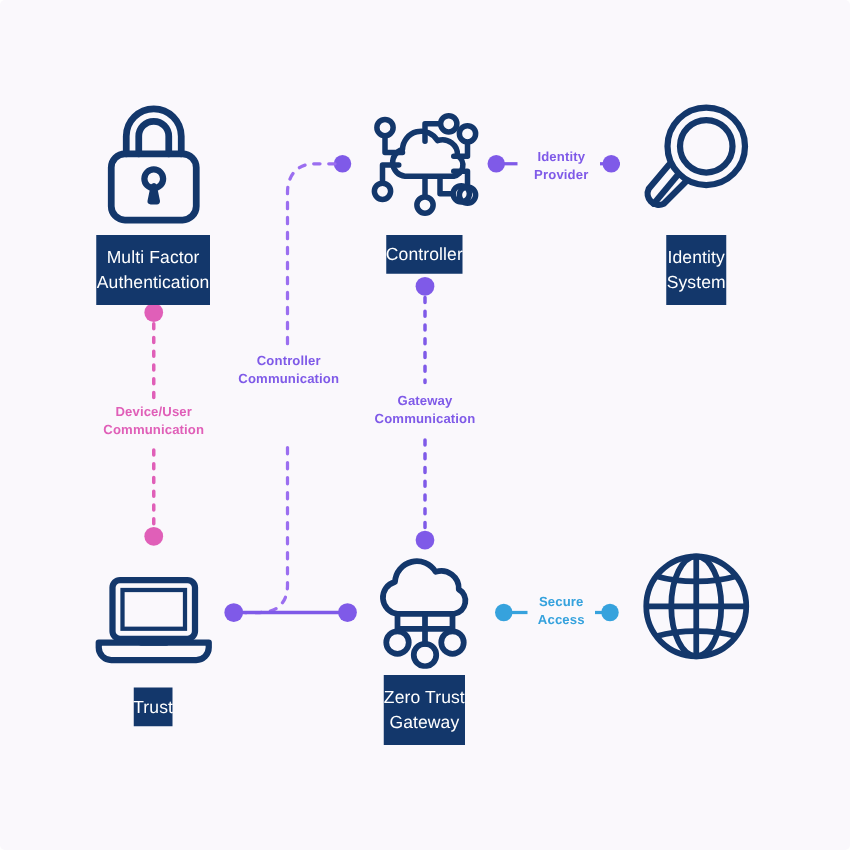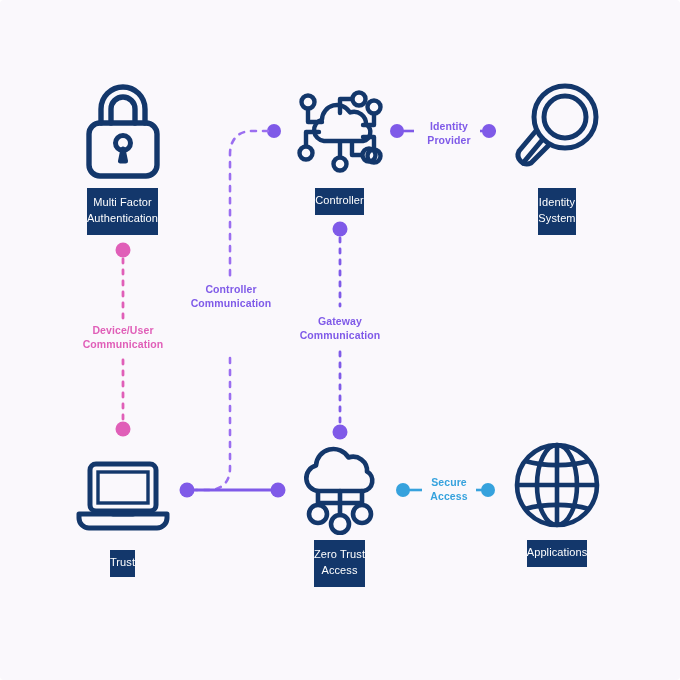--- a/index.html
+++ b/index.html
@@ -32,21 +32,21 @@
   }
   .icon-wrap {
     display: flex;
     align-items: center;
     justify-content: center;
   }
   .label-box {
     background: #13376b;
     color: #ffffff;
     text-align: center;
-    font-size: 11px;
+    font-size: 14px;
     line-height: 1.45;
     letter-spacing: .1px;
     padding: 5px 0 6px 0;
     box-sizing: border-box;
   }
   .label-box.two-line { padding: 7px 0 8px 0; }
 
   
   #node-mfa      { left: 48px;  top: 70px;  width: 149px; }
   #node-ctrl     { left: 266px; top: 70px;  width: 147px; }
@@ -208,32 +208,31 @@
           <path d="M31 56 a13 13 0 0 1 -2 -25.5 a17.5 17.5 0 0 1 32.5 -8 a14 14 0 0 1 18.5 14 a10.5 10.5 0 0 1 -3.5 19.5 z"></path>
           <path d="M53 56 V80"></path>
           <path d="M31 56 V68 H75 V56"></path>
           <circle cx="31" cy="79" r="9"></circle>
           <circle cx="53" cy="89" r="9"></circle>
           <circle cx="75" cy="79" r="9"></circle>
         </g>
       </svg>
     </div>
     <div class="label-box two-line" style="white-space:pre-line;">Zero Trust
-Access</div>
+Gateway</div>
   </div>
 
   <div class="node" id="node-apps">
     <div class="icon-wrap icon-slot-bot">
       <svg width="100" height="100" viewBox="0 0 100 100">
         <g fill="none" stroke="#13376b" stroke-width="4.6">
           <circle cx="50" cy="50" r="40"></circle>
           <line x1="50" y1="10" x2="50" y2="90"></line>
           <line x1="10" y1="50" x2="90" y2="50"></line>
           <ellipse cx="50" cy="50" rx="20" ry="40"></ellipse>
           <path d="M18 26 a55 22 0 0 0 64 0"></path>
           <path d="M18 74 a55 22 0 0 1 64 0"></path>
         </g>
       </svg>
     </div>
-    <div class="label-box">Applications</div>
   </div>
 
 </div>
 
 </body></html>

